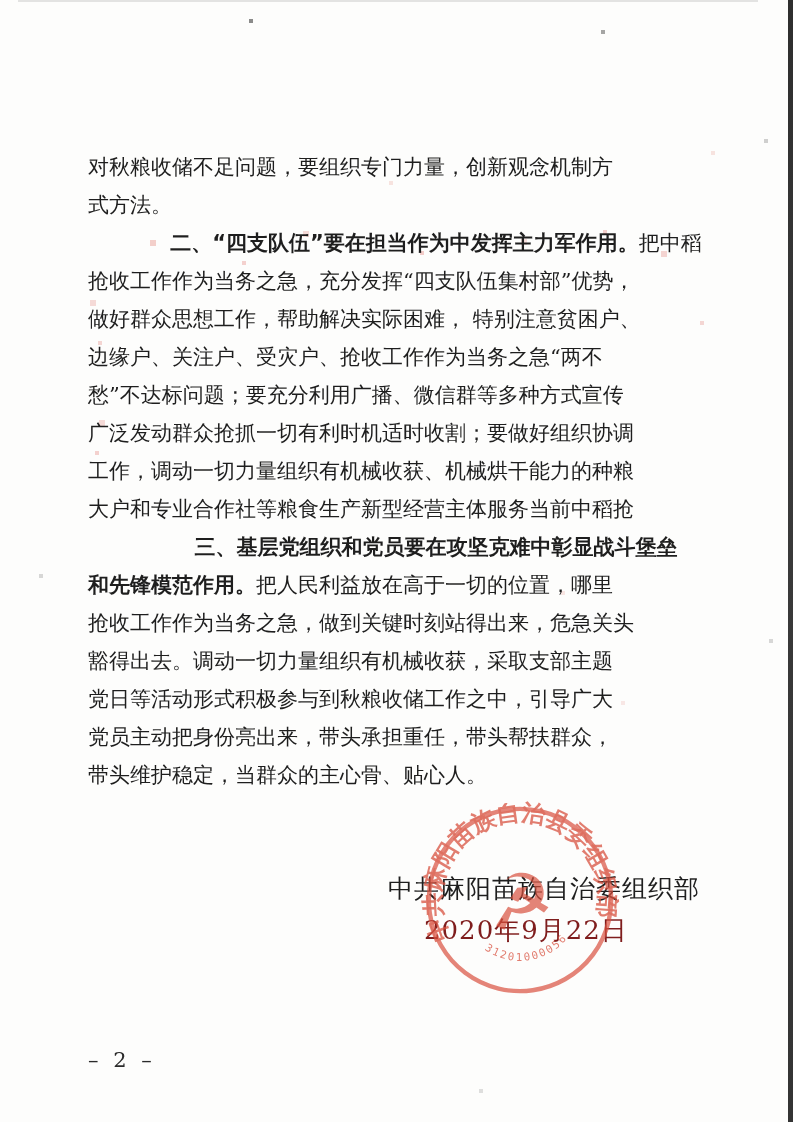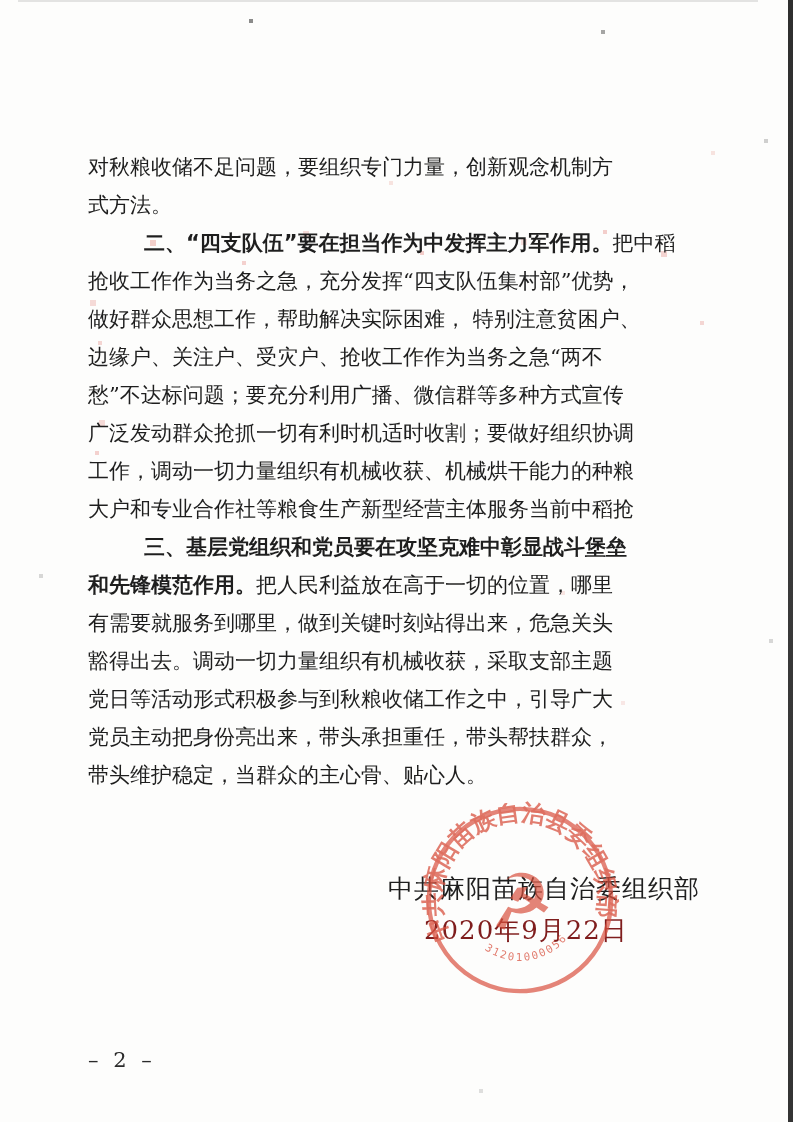--- a/index.html
+++ b/index.html
@@ -52,21 +52,21 @@
       770px 640px 0 1px rgba(0,0,0,.15),
       480px 1090px 0 1px rgba(0,0,0,.12);
   }
 
   
   .text-block {
     position: absolute; left: 88px; top: 148px; width: 640px;
     font-size: 21px; color: #1e1e1e; letter-spacing: 0px;
   }
   .line { height: 38px; line-height: 38px; white-space: nowrap; }
-  .line.indent { padding-left: 56px; }
+  .line.indent { padding-left: 56px; text-align: center; }
   .seg { font-family: "DejaVu Serif", "Liberation Serif", serif; }
   .seg-bold {
     font-family: "DejaVu Sans", "Liberation Sans", sans-serif;
     font-weight: 700;
   }
 
   
   .signature {
     position: absolute; left: 388px; top: 872px;
     font-size: 25px; color: #1e1e1e; letter-spacing: 1px;
@@ -108,21 +108,21 @@
     <div class="line indent"><span class="seg-bold">二、“四支队伍”要在担当作为中发挥主力军作用。</span><span class="seg">把中稻</span></div>
     <div class="line"><span class="seg">抢收工作作为当务之急，充分发挥“四支队伍集村部”优势，</span></div>
     <div class="line"><span class="seg">做好群众思想工作，帮助解决实际困难， 特别注意贫困户、</span></div>
     <div class="line"><span class="seg">边缘户、关注户、受灾户、抢收工作作为当务之急“两不</span></div>
     <div class="line"><span class="seg">愁”不达标问题；要充分利用广播、微信群等多种方式宣传</span></div>
     <div class="line"><span class="seg">广泛发动群众抢抓一切有利时机适时收割；要做好组织协调</span></div>
     <div class="line"><span class="seg">工作，调动一切力量组织有机械收获、机械烘干能力的种粮</span></div>
     <div class="line"><span class="seg">大户和专业合作社等粮食生产新型经营主体服务当前中稻抢</span></div>
     <div class="line indent"><span class="seg-bold">三、基层党组织和党员要在攻坚克难中彰显战斗堡垒</span></div>
     <div class="line"><span class="seg-bold">和先锋模范作用。</span><span class="seg">把人民利益放在高于一切的位置，哪里</span></div>
-    <div class="line"><span class="seg">有需要就服务到哪里，做到关键时刻站得出来，危急关头</span></div>
+    <div class="line"><span class="seg">抢收工作作为当务之急，做到关键时刻站得出来，危急关头</span></div>
     <div class="line"><span class="seg">豁得出去。调动一切力量组织有机械收获，采取支部主题</span></div>
     <div class="line"><span class="seg">党日等活动形式积极参与到秋粮收储工作之中，引导广大</span></div>
     <div class="line"><span class="seg">党员主动把身份亮出来，带头承担重任，带头帮扶群众，</span></div>
     <div class="line"><span class="seg">带头维护稳定，当群众的主心骨、贴心人。</span></div>
   </div>
 
 <div class="signature">中共麻阳苗族自治委组织部</div>
 <div class="doc-date">2020年9月22日</div>
 
 <div class="page-number">– 2 –</div>

